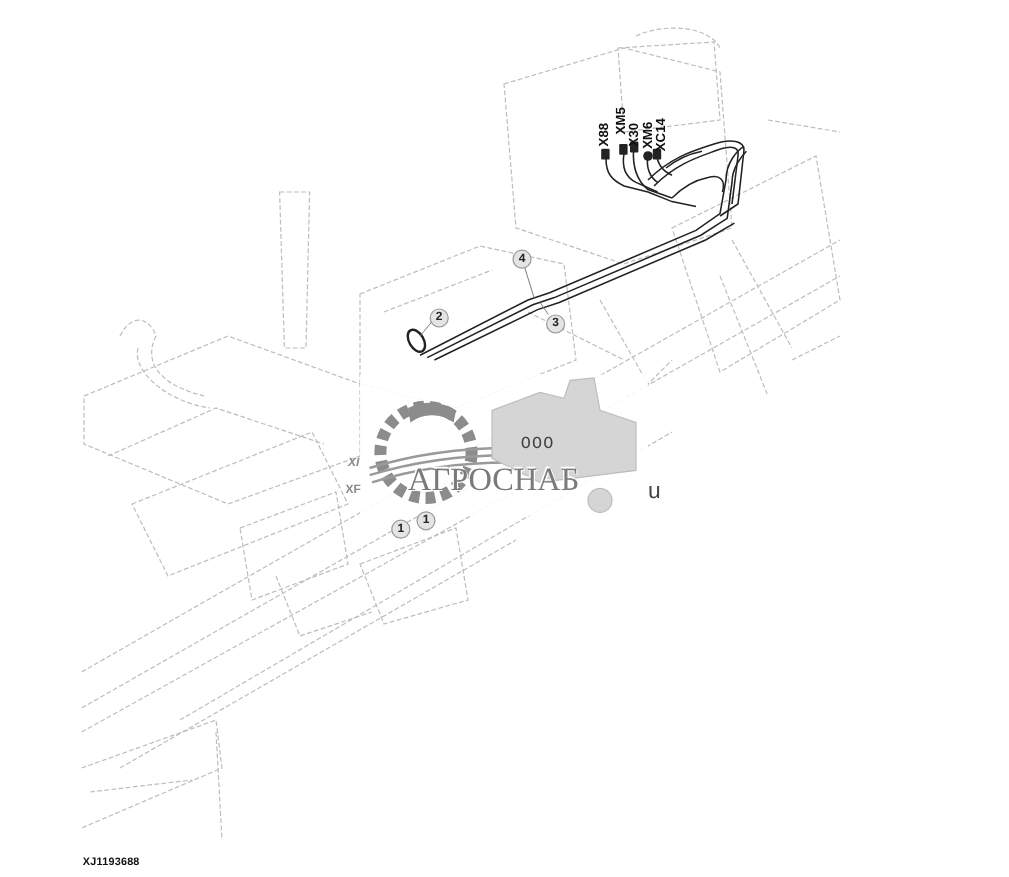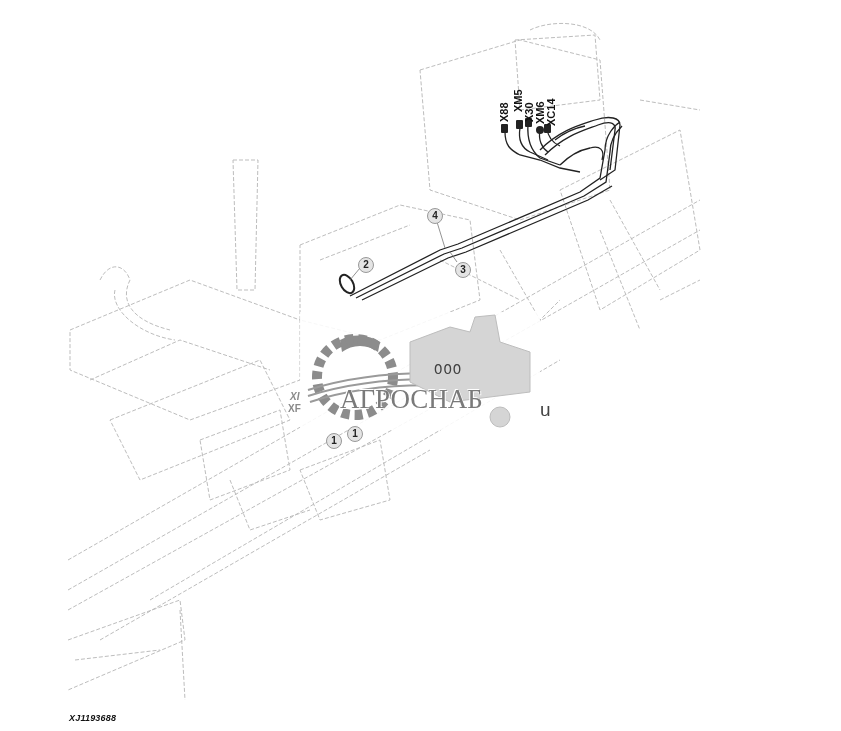--- a/index.html
+++ b/index.html
@@ -6,21 +6,21 @@
   body { width: 841px; height: 731px; position: relative; overflow: hidden;
          font-family: "Liberation Sans", sans-serif; }
   #canvas { position: absolute; left: 0; top: 0; width: 841px; height: 731px; }
   .conn-label { position: absolute; font-family: "Liberation Sans", sans-serif;
     font-weight: bold; font-size: 11px; color: #111; transform-origin: left top;
     transform: rotate(-90deg); white-space: nowrap; line-height: 11px; }
   .callout { position: absolute; width: 14px; height: 14px; border-radius: 50%;
     background: #e4e4e4; border: 1px solid #999; font-family: "Liberation Sans", sans-serif;
     font-weight: bold; font-size: 10px; color: #222; text-align: center; line-height: 14px; }
   .figure-id { position: absolute; left: 69px; top: 713px; font-family: "Liberation Sans", sans-serif;
-    font-weight: bold; font-size: 9px; color: #111; letter-spacing: 0.2px; font-style: italic; }
+    font-weight: bold; font-size: 9px; color: #111; letter-spacing: 0.2px; }
   .wm-panel { position: absolute; left: 300px; top: 312px; width: 240px; height: 118px;
     background: rgba(255,255,255,0.88); }
   .wm-ooo { position: absolute; left: 418px; top: 362px; font-size: 14px; color: #404040;
     font-family: Liberation Mono, monospace; letter-spacing: 1px; margin-left: 16px; }
   .wm-name { position: absolute; left: 340px; top: 384px; font-size: 27px; color: #7a7a7a;
     font-family: "Liberation Serif", serif; letter-spacing: 0px; line-height: 30px;
     text-shadow: 1px 1px 0 #fff, -1px -1px 0 #fff; text-align: right; }
   .wm-suffix { position: absolute; left: 540px; top: 399px; font-size: 19px; color: #444;
     font-family: "Liberation Sans", sans-serif; }
   .stub-label { position: absolute; font-size: 10px; font-weight: bold; color: #8a8a8a;
@@ -129,21 +129,21 @@
     </g>
 
     <g fill="#d5d5d5" stroke="#bdbdbd" stroke-width="1">
       <path d="M110 30 L150 15 L170 20 L175 5 L195 3 L200 30 L230 40 L230 80 L150 90 L110 70 Z"></path>
       <circle cx="200" cy="105" r="10"></circle>
     </g>
   </svg>
   <span class="wm-ooo">ООО</span>
   <span class="wm-name">АГРОСНАБ</span>
   <span class="wm-suffix">u</span>
-  <span class="stub-label" style="left:290px; top:391px;font-style:italic;">XI</span>
+  <span class="stub-label" style="left:290px; top:380px;font-style:italic;">XI</span>
   <span class="stub-label" style="left:288px; top:403px;text-align:center;">XF</span>
 
   
   <div class="callout" style="left:326px; top:433px;">1</div>
   <div class="callout" style="left:347px; top:426px;">1</div>
   <div class="callout" style="left:358px; top:257px;">2</div>
   <div class="callout" style="left:455px; top:262px;">3</div>
   <div class="callout" style="left:427px; top:208px;">4</div>
 
   

